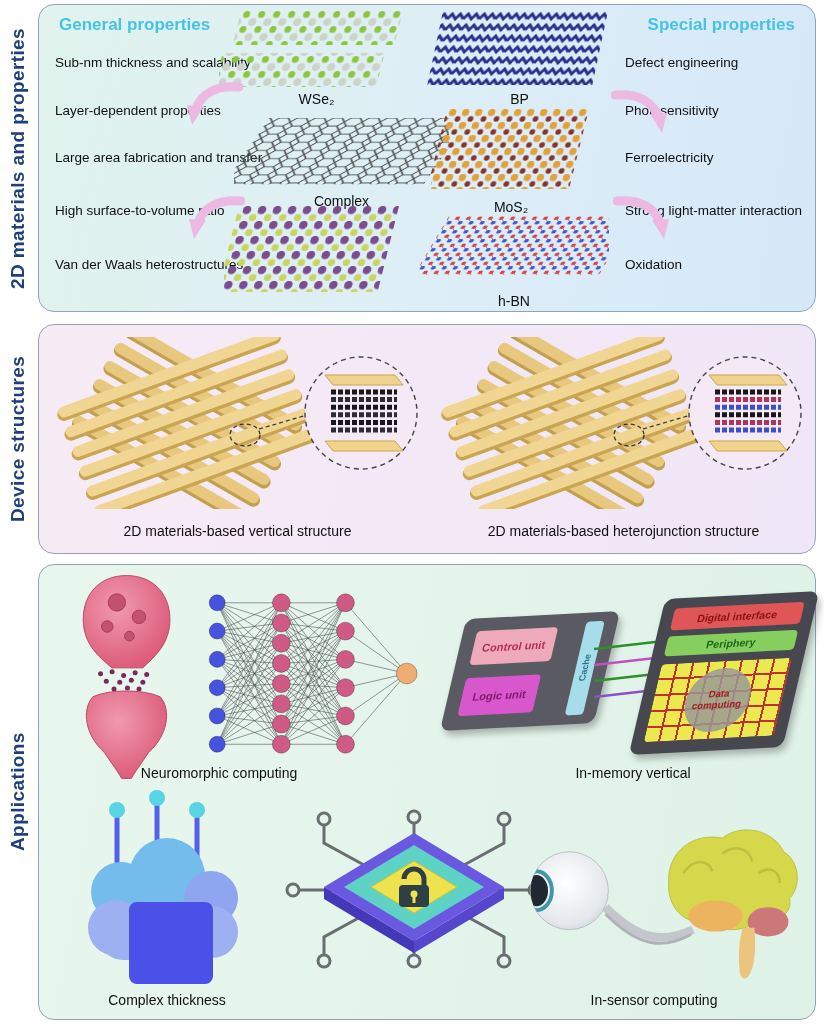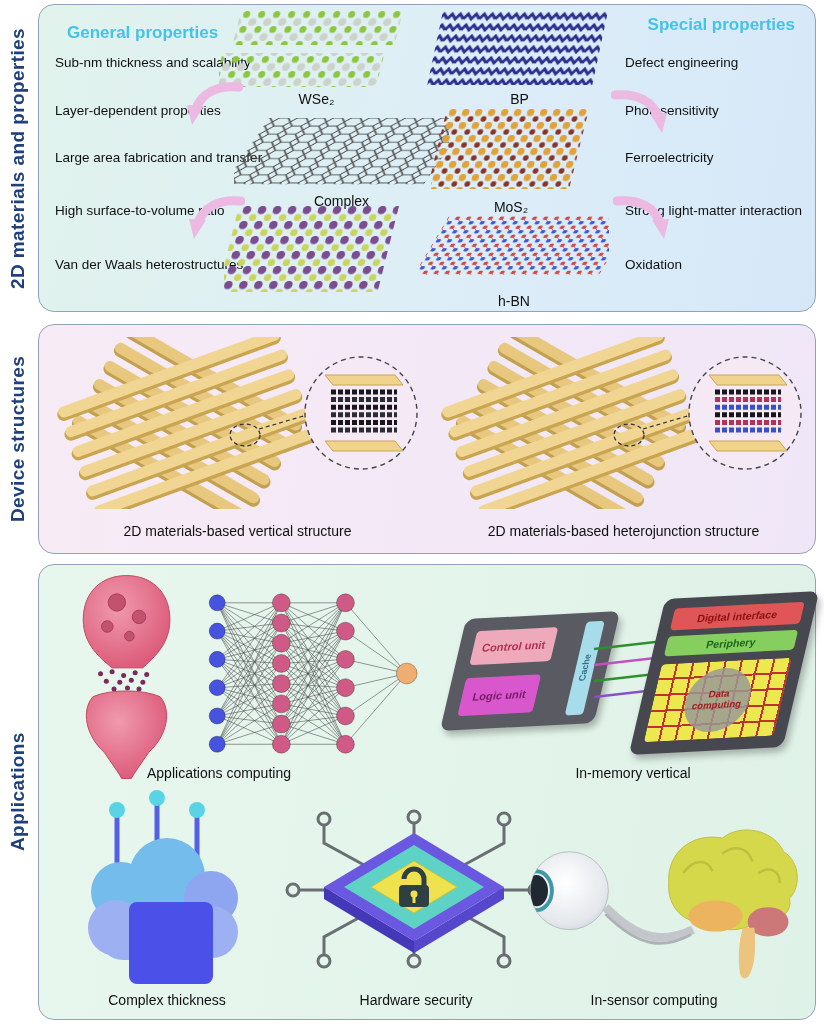--- a/index.html
+++ b/index.html
@@ -40,21 +40,21 @@
        line-height:1.15;padding:2px;box-sizing:border-box;}
 </style>
 </head>
 <body>
 
 <div class="fig">
 
   <div class="side-label" style="top:4px;height:308px;">2D materials and properties</div>
 
   <section class="panel p-materials">
-    <h2 class="cyan" style="left:20px;top:10px;margin:8px;">General properties</h2>
+    <h2 class="cyan" style="left:20px;top:10px;margin:0;">General properties</h2>
     <h2 class="cyan" style="right:20px;top:10px;margin:0;">Special properties</h2>
 
     <div class="prop" style="left:16px;top:50px;">Sub-nm thickness and scalability</div>
     <div class="prop" style="left:16px;top:98px;">Layer-dependent properties</div>
     <div class="prop" style="left:16px;top:145px;">Large area fabrication and transfer</div>
     <div class="prop" style="left:16px;top:198px;">High surface-to-volume ratio</div>
     <div class="prop" style="left:16px;top:252px;">Van der Waals heterostructures</div>
 
     <div class="prop" style="left:586px;top:50px;">Defect engineering</div>
     <div class="prop" style="left:586px;top:98px;">Photosensitivity</div>
@@ -470,21 +470,21 @@
         <circle cx="82" cy="162" r="9.5" fill="#d05a86" stroke="rgba(0,0,0,.3)"></circle>
         <circle cx="150" cy="12" r="9.5" fill="#d05a86" stroke="rgba(0,0,0,.3)"></circle>
         <circle cx="150" cy="42" r="9.5" fill="#d05a86" stroke="rgba(0,0,0,.3)"></circle>
         <circle cx="150" cy="72" r="9.5" fill="#d05a86" stroke="rgba(0,0,0,.3)"></circle>
         <circle cx="150" cy="102" r="9.5" fill="#d05a86" stroke="rgba(0,0,0,.3)"></circle>
         <circle cx="150" cy="132" r="9.5" fill="#d05a86" stroke="rgba(0,0,0,.3)"></circle>
         <circle cx="150" cy="162" r="9.5" fill="#d05a86" stroke="rgba(0,0,0,.3)"></circle>
         <circle cx="215" cy="87" r="11" fill="#f0ad72" stroke="rgba(0,0,0,.3)"></circle>
       </svg>
 
-    <div class="cap" style="left:20px;top:200px;width:320px;">Applications computing</div>
+    <div class="cap" style="left:20px;top:200px;width:320px;">Neuromorphic computing</div>
 
     <div class="imem">
       <div class="board bleft">
         <div class="ibox" style="left:14px;top:13px;width:80px;height:34px;background:#eeaabb;font-size:11px;color:#b23052;">Control unit</div>
         <div class="ibox" style="left:14px;top:60px;width:74px;height:38px;background:#d957cc;font-size:11px;color:#7a1a6a;">Logic unit</div>
         <div class="ibox" style="right:13px;top:9px;width:18px;height:94px;background:#a7dcea;">
           <span class="cacheTxt">Cache</span>
         </div>
       </div>
       <svg style="position:absolute;left:150px;top:42px;width:70px;height:80px;" viewBox="0 0 70 80">
@@ -543,21 +543,20 @@
       <polygon points="55,92 145,146 145,158 55,104" fill="#4538b8"></polygon>
       <polygon points="145,146 235,92 235,104 145,158" fill="#5546cc"></polygon>
       <polygon points="145,38 235,92 145,146 55,92" fill="#6a58e0"></polygon>
       <polygon points="145,50 215,92 145,134 75,92" fill="#5ed2c4"></polygon>
       <polygon points="145,66 188,92 145,118 102,92" fill="#eee34f" stroke="#cfc22e"></polygon>
       <path d="M135,84 a10,10 0 0 1 20,0 v8" stroke="#2e4044" stroke-width="5" fill="none"></path>
       <rect x="130" y="90" width="30" height="22" rx="4" fill="#2e4044"></rect>
       <circle cx="145" cy="99" r="3.5" fill="#eee34f"></circle>
       <rect x="143.5" y="101" width="3" height="7" fill="#eee34f"></rect>
     </svg>
-    <div class="cap" style="left:257px;top:427px;width:240px;">Hardware security</div>
 
     <svg class="struct" style="left:470px;top:240px;width:300px;height:185px;" viewBox="0 0 300 190">
       <defs>
         <radialGradient id="eyeG" cx="45%" cy="40%" r="75%">
           <stop offset="0%" stop-color="#ffffff"></stop>
             <stop offset="70%" stop-color="#e4e8ec"></stop>
           <stop offset="100%" stop-color="#c2c8ce"></stop>
         </radialGradient>
         <clipPath id="eyec">
             <circle cx="58" cy="88" r="40"></circle>

